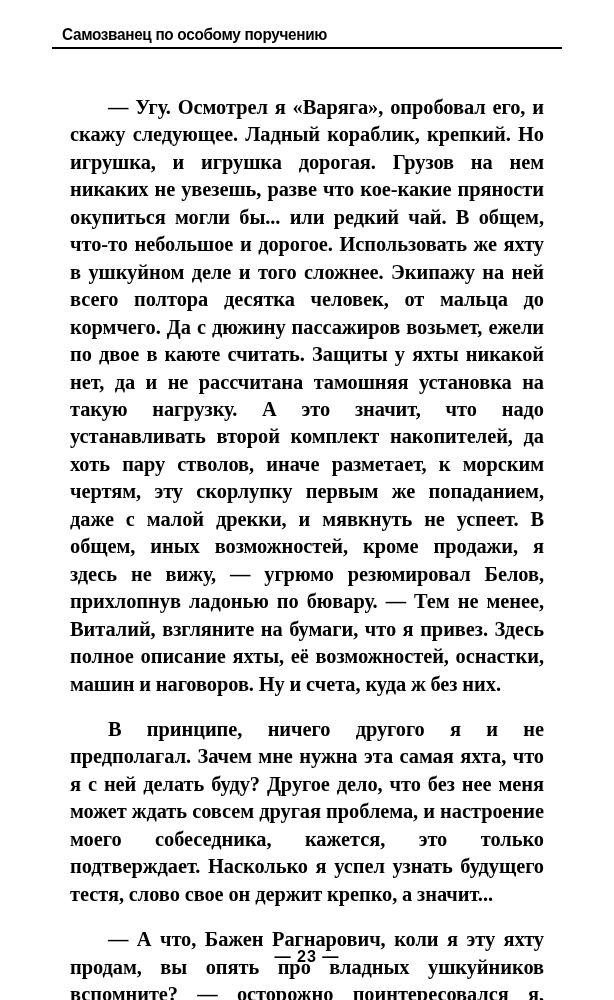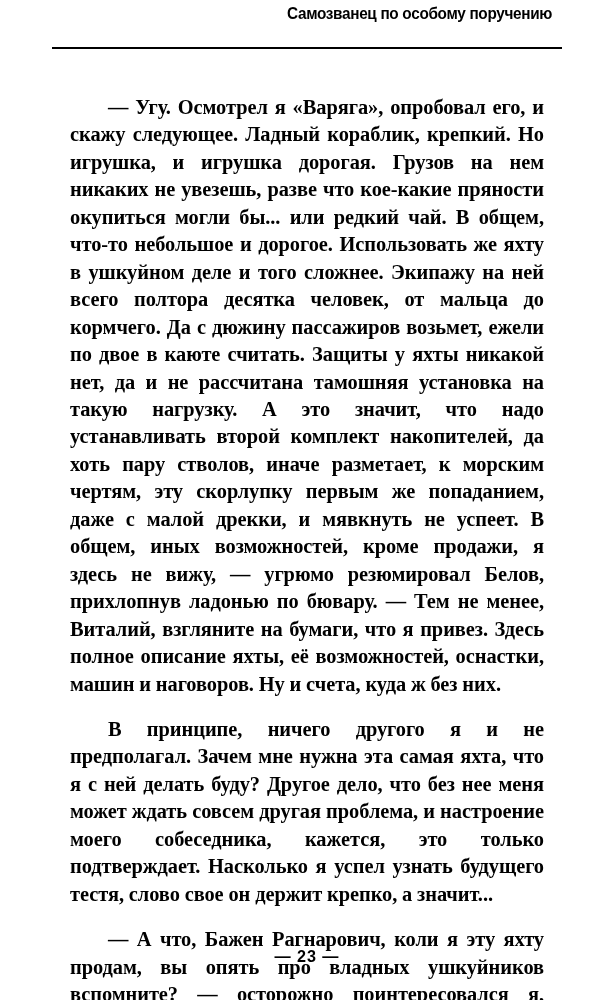--- a/index.html
+++ b/index.html
@@ -19,23 +19,23 @@
     box-sizing: border-box;
     font-family: "Liberation Serif", "DejaVu Serif", serif;
     color: #000000;
   }
 
   
   .running-head {
     position: absolute;
     left: 52px;
     right: 52px;
-    top: 3px;
+    top: 24px;
     height: 24px;
-    text-align: right;
+    text-align: left;
   }
 
   .running-head-title {
     display: inline-block;
     font-family: "Liberation Sans", "DejaVu Sans", sans-serif;
     font-weight: bold;
     font-size: 16.5px;
     letter-spacing: -0.35px;
     line-height: 20px;
     transform: scaleX(0.93);

